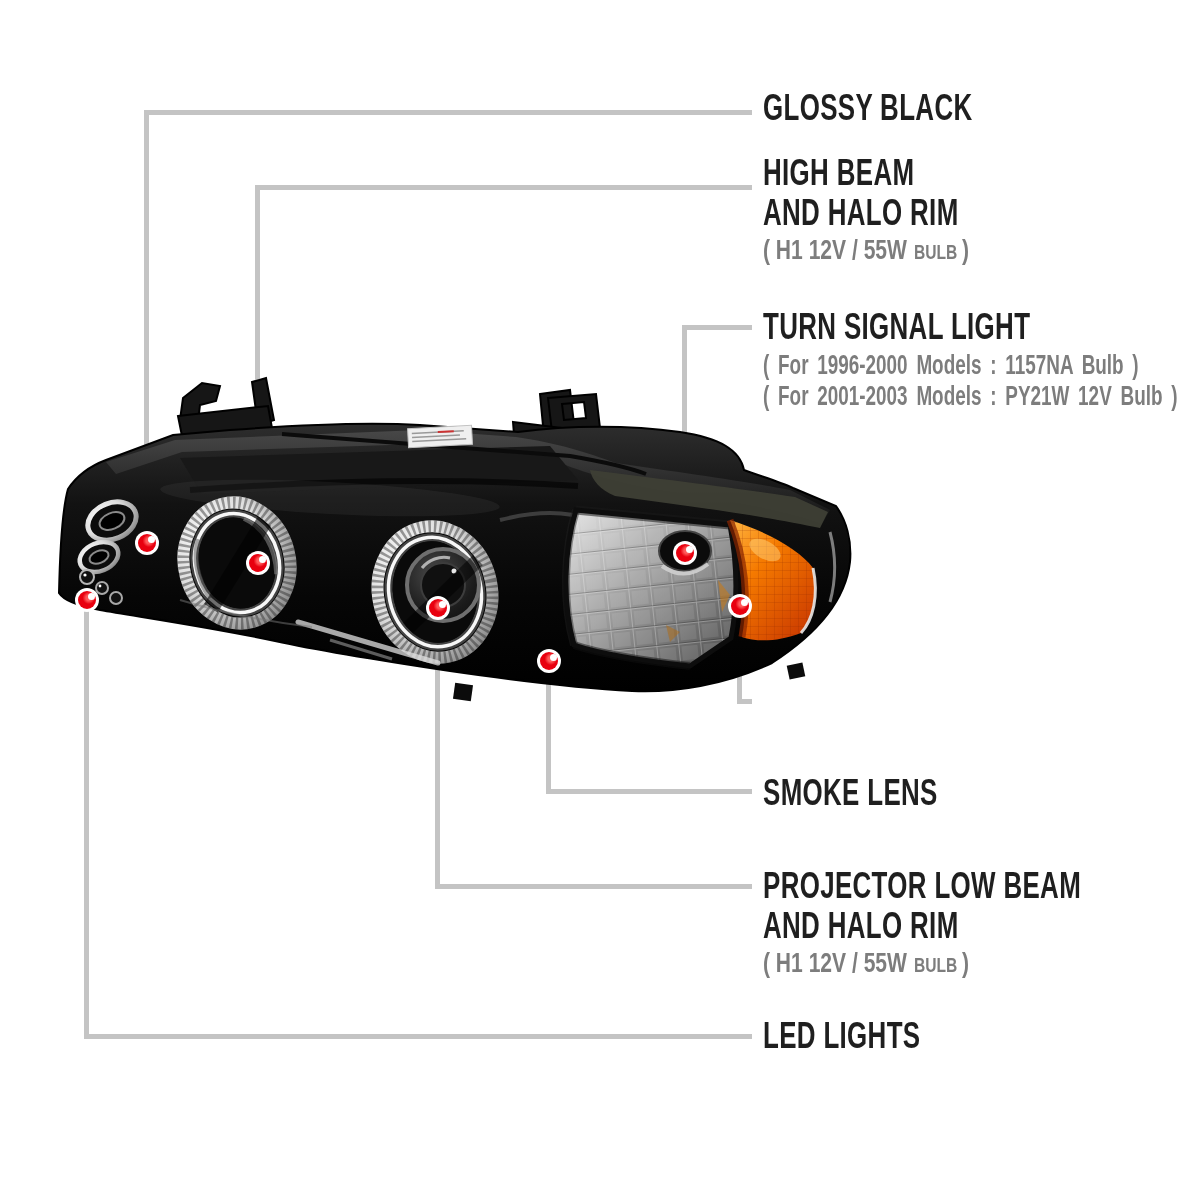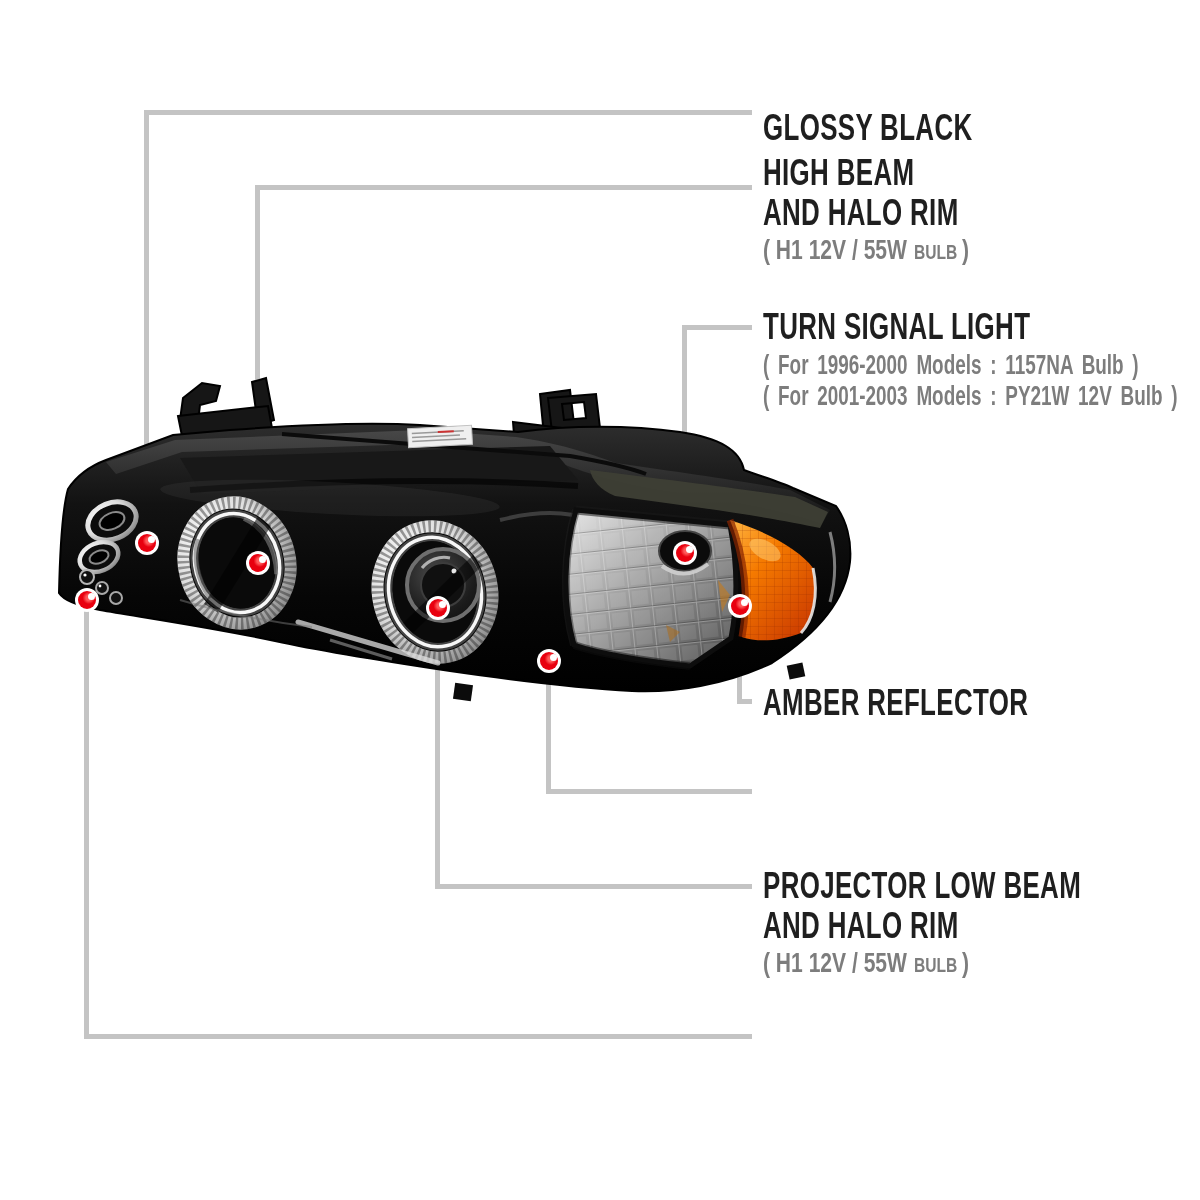--- a/index.html
+++ b/index.html
@@ -215,41 +215,44 @@
   <div class="hline" style="left:84px;top:1034px;width:668px"></div>
 
   <div class="marker" style="left:135px;top:531px"></div>
   <div class="marker" style="left:246px;top:551px"></div>
   <div class="marker" style="left:673px;top:541px"></div>
   <div class="marker" style="left:728px;top:594px"></div>
   <div class="marker" style="left:537px;top:649px"></div>
   <div class="marker" style="left:426px;top:596px"></div>
   <div class="marker" style="left:75px;top:588px"></div>
 
-  <div class="callout" style="top:108px">
+  <div class="callout" style="top:88px">
     <div class="t">GLOSSY BLACK</div>
   </div>
 
   <div class="callout" style="top:153px">
     <div class="t">HIGH BEAM</div>
     <div class="t">AND HALO RIM</div>
     <div class="bulb"><span>( H1 12V / 55W</span><span class="small">BULB</span><span class="close">)</span></div>
   </div>
 
   <div class="callout" style="top:307px">
     <div class="t">TURN SIGNAL LIGHT</div>
     <div class="sub" style="margin-top:3px">( For 1996-2000 Models : 1157NA Bulb )</div>
     <div class="sub">( For 2001-2003 Models : PY21W 12V Bulb )</div>
   </div>
 
-  <div class="callout" style="top:683px">
-    <div class="t">AMBER REFLECTOR</div>
-  </div>
-
+
+  <div class="callout" style="top:773px">
+    <div class="t">SMOKE LENS</div>
+  </div>
 
   <div class="callout" style="top:866px">
     <div class="t">PROJECTOR LOW BEAM</div>
     <div class="t">AND HALO RIM</div>
     <div class="bulb"><span>( H1 12V / 55W</span><span class="small">BULB</span><span class="close">)</span></div>
   </div>
 
+  <div class="callout" style="top:1016px">
+    <div class="t">LED LIGHTS</div>
+  </div>
 
 </div>
 
 </body></html>

